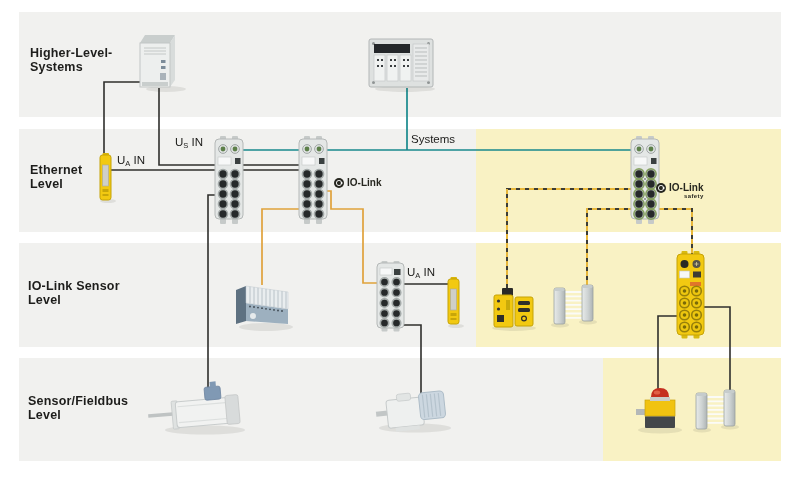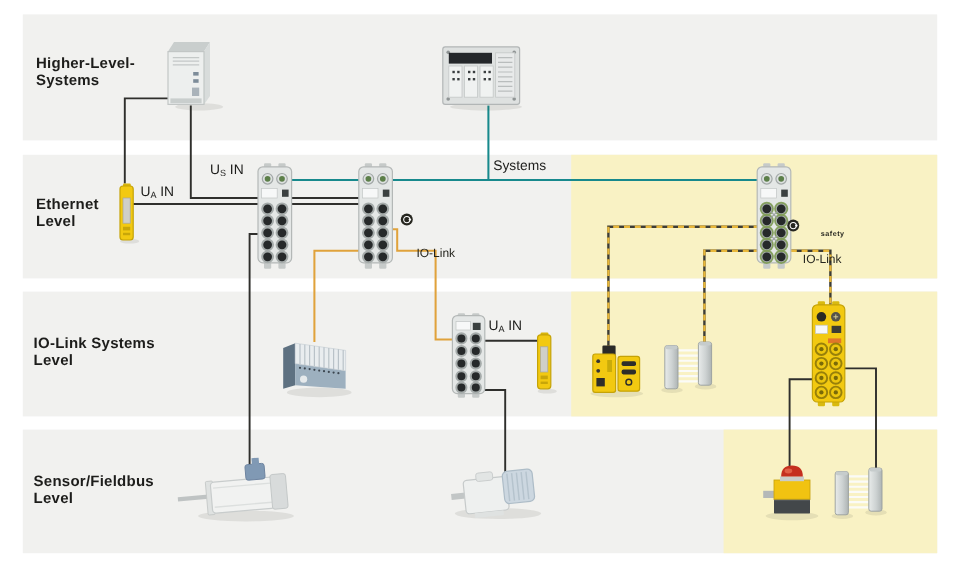--- a/index.html
+++ b/index.html
@@ -11,21 +11,21 @@
   .band.b3{top:243px;height:104px;}
   .band.b4{top:358px;height:103px;}
   .hl{position:absolute;background:var(--highlight,#f9f2c4);}
   .hl.h2{left:476px;top:129px;width:305px;height:103px;}
   .hl.h3{left:476px;top:243px;width:305px;height:104px;}
   .hl.h4{left:603px;top:358px;width:178px;height:103px;}
   svg.draw{position:absolute;left:0;top:0;}
   .lvl{position:absolute;font-size:12.5px;font-weight:bold;line-height:14px;letter-spacing:.2px;}
   .wlabel{position:absolute;font-size:11.5px;color:#1c1c1a;white-space:nowrap;}
   .wlabel .sub{font-size:7.5px;vertical-align:-2px;}
-  .iolk{position:absolute;font-size:10px;font-weight:normal;color:#26261f;white-space:nowrap;margin-top:29px;}
+  .iolk{position:absolute;font-size:10px;font-weight:bold;color:#26261f;white-space:nowrap;}
   .iolk-sub{position:absolute;font-size:6px;font-weight:bold;color:#26261f;letter-spacing:.4px;}
   
   .w-eth{stroke:var(--ethernet,#17898c);stroke-width:1.7;fill:none;}
   .w-blk{stroke:var(--wire,#2f2f2c);stroke-width:1.6;fill:none;}
   .w-org{stroke:var(--iolink,#e0a23b);stroke-width:1.7;fill:none;}
   .w-dash-base{stroke:var(--safety_dash_gap,#3c3c35);stroke-width:2;fill:none;}
   .w-dash-top{stroke:var(--safety_dash,#e8b73a);stroke-width:2;stroke-dasharray:5 4;fill:none;}
   .shadow{fill:rgba(60,60,50,0.10);}
   .tab{fill:#c6cac9;}
   .modbody{fill:#e4e7e6;stroke:#b4b8b7;stroke-width:1;}
@@ -340,21 +340,21 @@
 
   <div class="lvl" style="left:30px;top:46px">
     <span>Higher-Level-</span><br>
     <span>Systems</span>
   </div>
   <div class="lvl" style="left:30px;top:163px">
     <span>Ethernet</span><br>
     <span>Level</span>
   </div>
   <div class="lvl" style="left:28px;top:279px">
-    <span>IO-Link Systems</span><br>
+    <span>IO-Link Sensor</span><br>
     <span>Level</span>
   </div>
   <div class="lvl" style="left:28px;top:394px">
     <span>Sensor/Fieldbus</span><br>
     <span>Level</span>
   </div>
 
   <div class="wlabel" style="left:117px;top:154px">
     <span>U</span><span class="sub">A</span><span> IN</span>
   </div>

